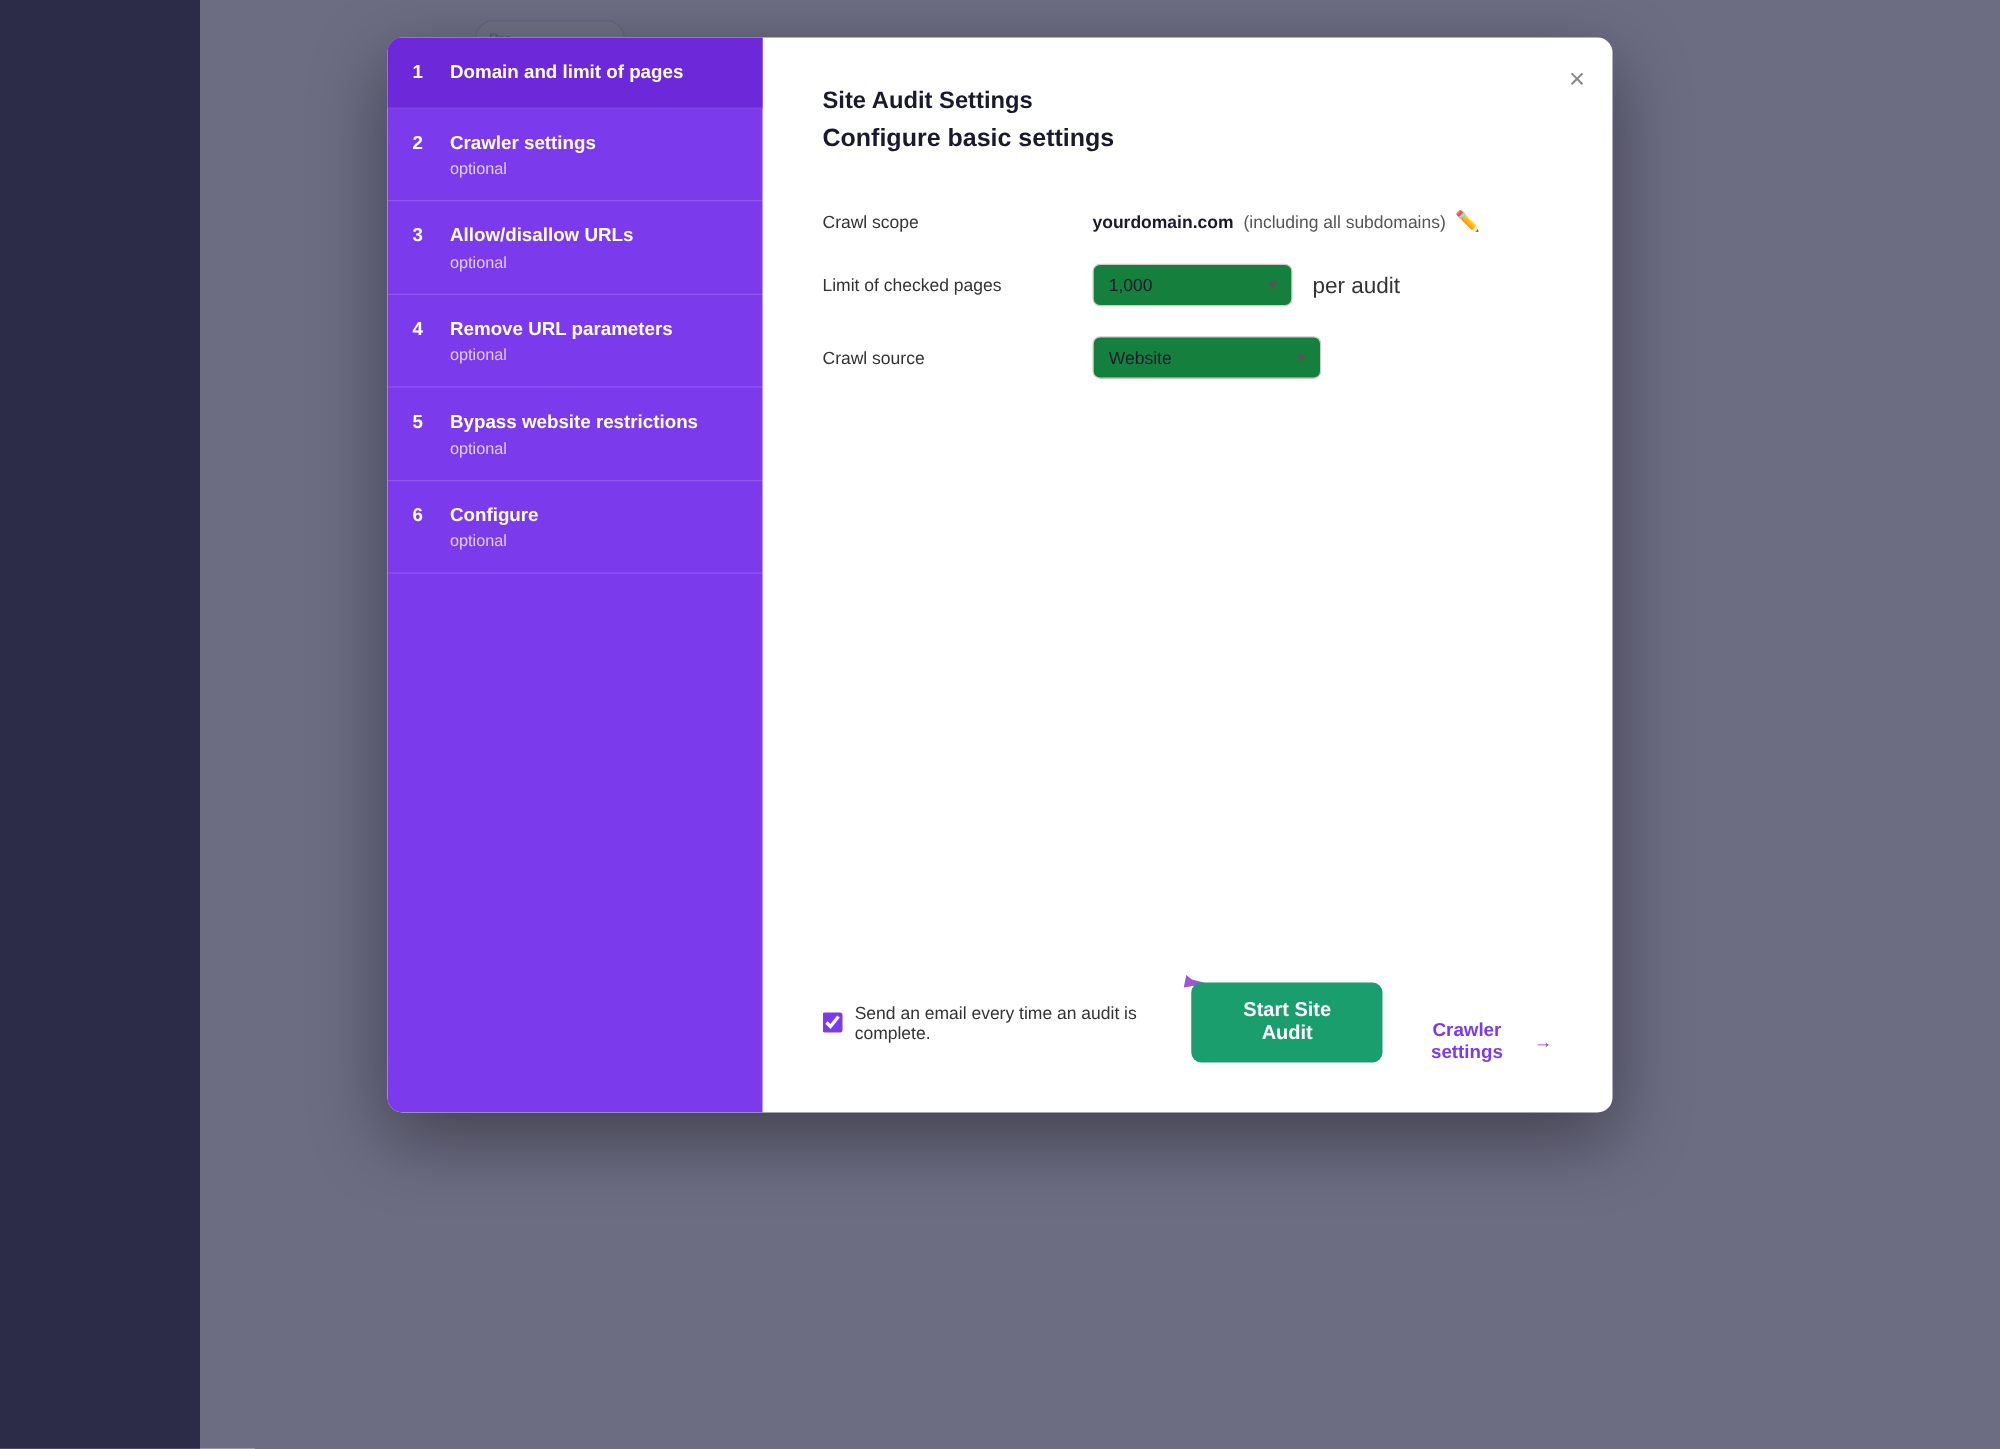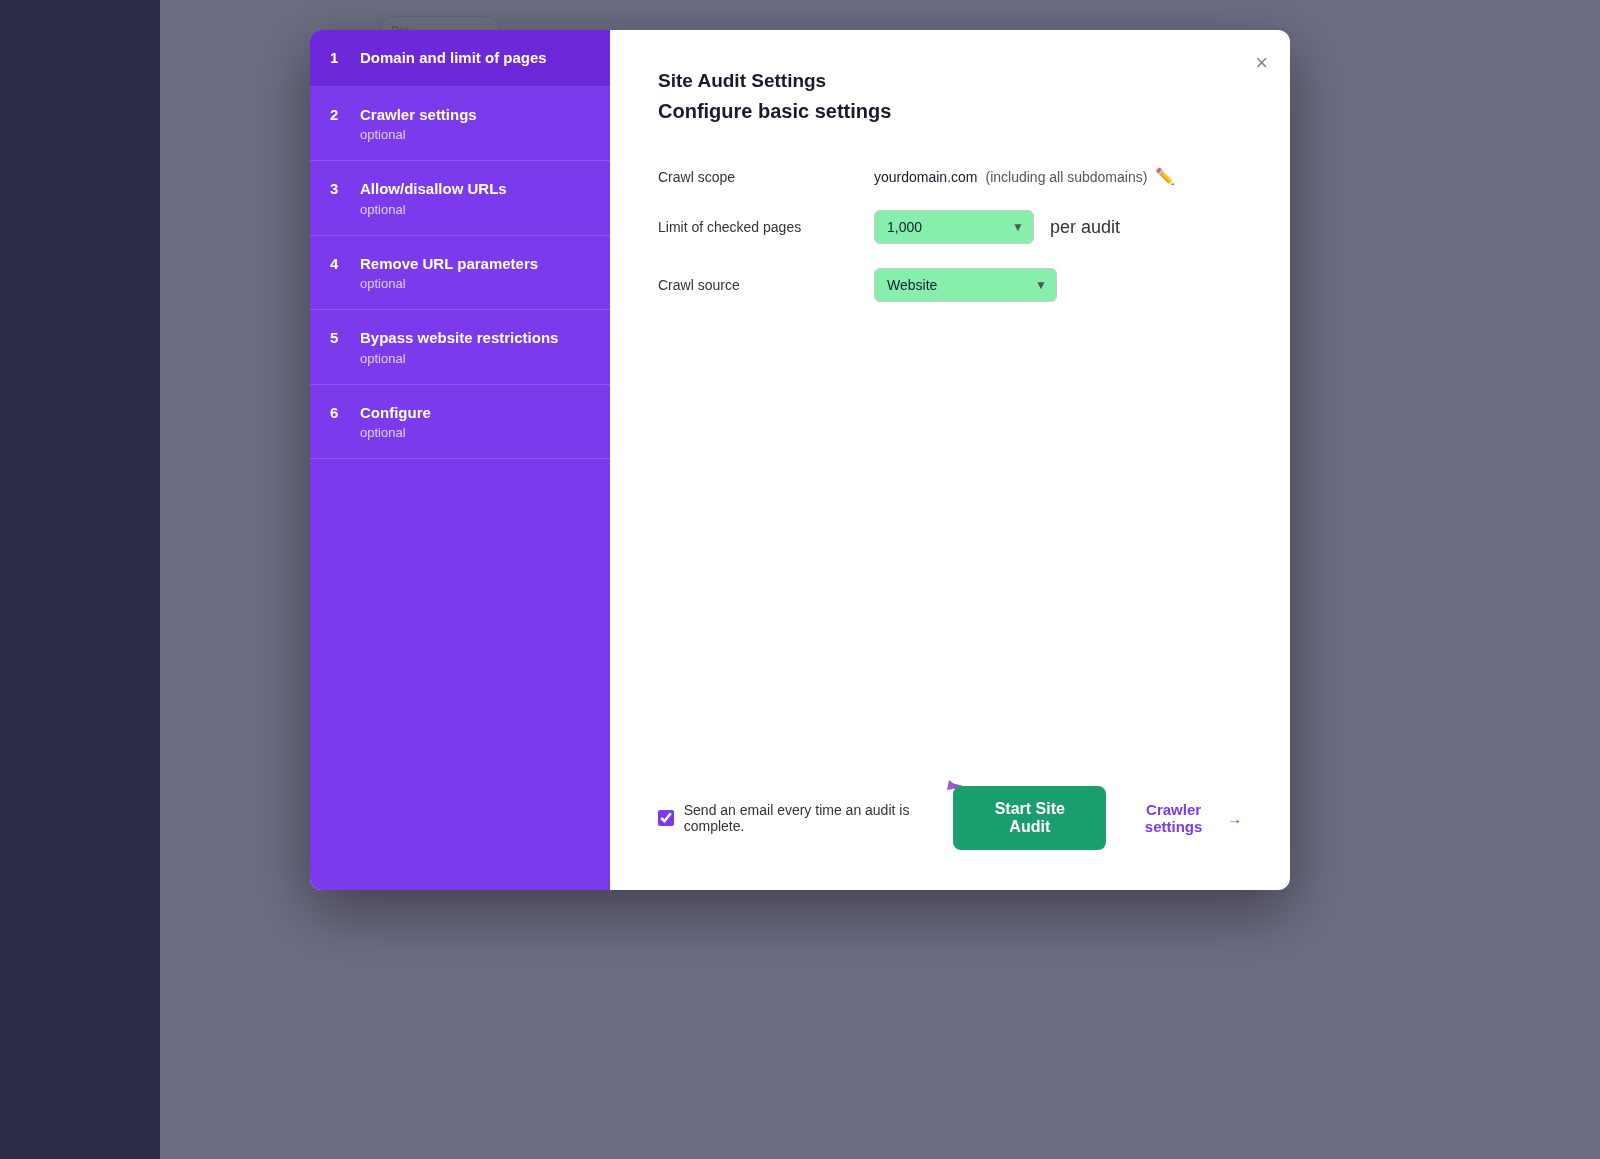--- a/index.html
+++ b/index.html
@@ -129,21 +129,21 @@
     }
 
     .crawl-scope-value {
       display: flex;
       align-items: center;
       gap: 8px;
       font-size: 14px;
     }
 
     .crawl-scope-domain {
-      font-weight: 400;
+      font-weight: 700;
       color: #1a1a2e;
     }
 
     .crawl-scope-desc {
       color: #555;
     }
 
     .edit-icon {
       color: #aaa;
       cursor: pointer;
@@ -156,21 +156,21 @@
     }
 
     .form-select {
       appearance: none;
       -webkit-appearance: none;
       border: 1.5px solid #ccc;
       border-radius: 6px;
       padding: 8px 36px 8px 12px;
       font-size: 14px;
       color: #1a1a2e;
-      background: #86efac;
+      background: #15803d;
       cursor: pointer;
       outline: none;
       min-width: 160px;
     }
 
     .select-chevron {
       position: absolute;
       right: 10px;
       top: 50%;
       transform: translateY(-50%);
@@ -206,21 +206,21 @@
       cursor: pointer;
     }
 
     .checkbox-label {
       font-size: 14px;
       color: #333;
     }
 
     .footer-actions {
       display: flex;
-      align-items: center;
+      align-items: flex-end;
       gap: 20px;
       position: relative;
     }
 
     .start-audit-btn {
       background: #1b9e6e;
       color: #fff;
       border: none;
       border-radius: 8px;
       padding: 14px 28px;

